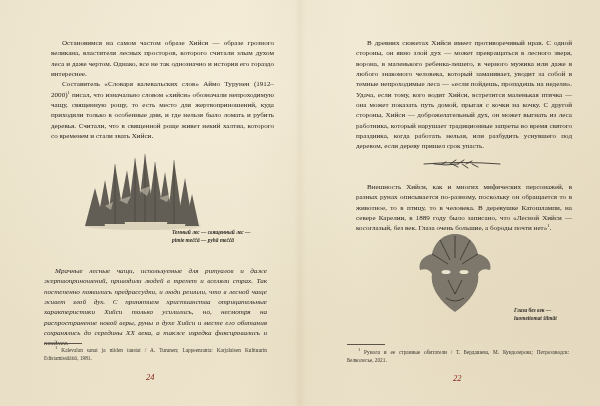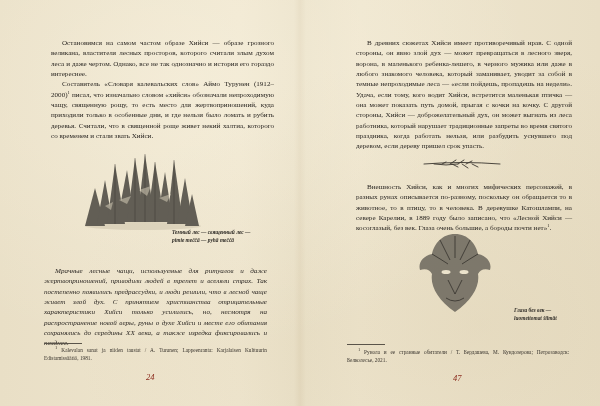--- a/index.html
+++ b/index.html
@@ -183,15 +183,15 @@
     <div class="caption">
       <div>Глаза без век —</div>
       <div>luomettomat šilmät</div>
     </div>
 
     <div class="footnote-rule"></div>
     <div class="footnote">
       <span class="fn-first"><sup>1</sup> <span>Рунола и ее странные обитатели / Т. Бердашева, М. Кундозерова; Петрозаводск: Белколесье, 2021.</span></span>
     </div>
 
-    <div class="page-number">47</div>
+    <div class="page-number">22</div>
   </div>
 </div>
 
 </body></html>

